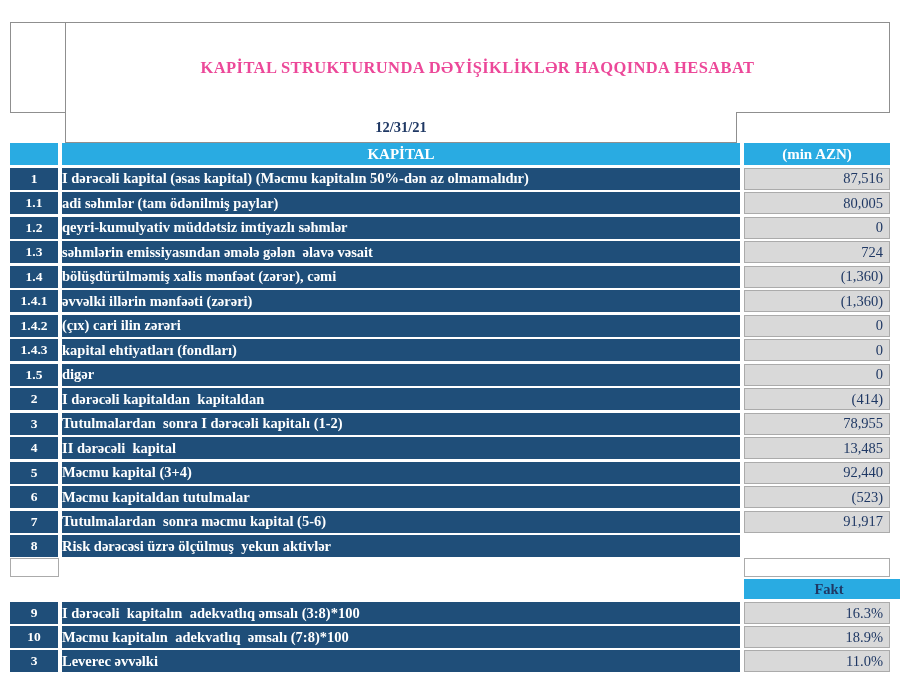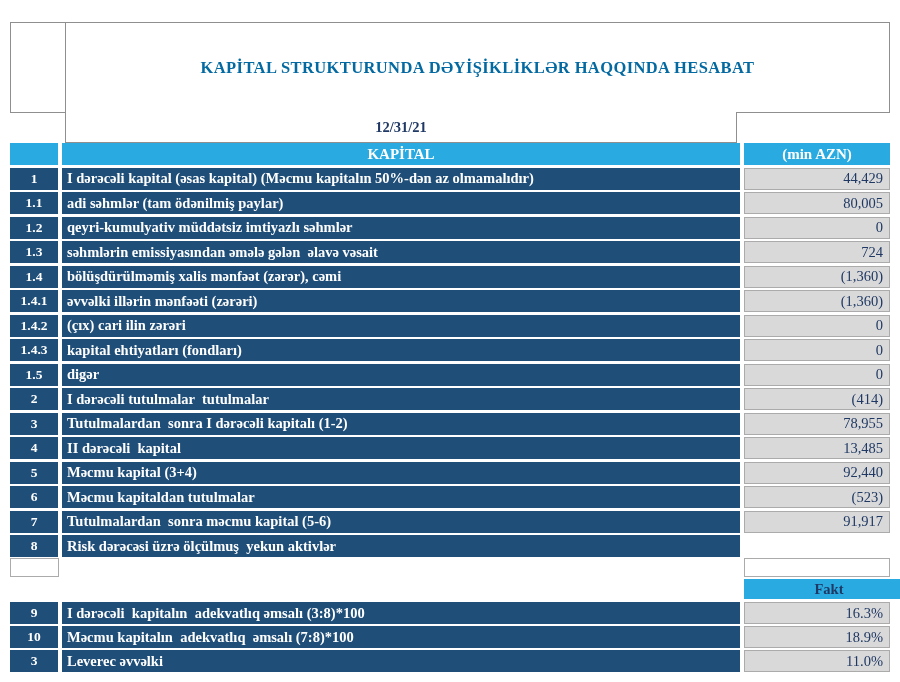--- a/index.html
+++ b/index.html
@@ -12,21 +12,21 @@
   .sheet { position: relative; width: 900px; height: 682px; background: #ffffff; overflow: hidden; }
 
   .corner-cell {
     position: absolute; left: 10px; top: 22px; width: 56px; height: 91px;
     border: 1px solid #8f8f8f; background: #ffffff;
   }
   .title-cell {
     position: absolute; left: 65px; top: 22px; width: 825px; height: 91px;
     border: 1px solid #8f8f8f; background: #ffffff;
     display: flex; align-items: center; justify-content: center;
-    color: #0369a1; font-weight: bold; font-size: 16.5px; letter-spacing: 0.4px;
+    color: #ec4899; font-weight: bold; font-size: 16.5px; letter-spacing: 0.4px;
     text-align: center;
   }
   .date-cell {
     position: absolute; left: 65px; top: 112px; width: 672px; height: 31px;
     border: 1px solid #8f8f8f; border-top: none; background: #ffffff;
     display: flex; align-items: center; justify-content: center;
     color: #1F3864; font-weight: bold; font-size: 14.5px;
   }
 
   .grid {
@@ -42,21 +42,21 @@
   .cell.hdr {
     background: #29ABE2; color: #ffffff; font-weight: bold; font-size: 15px;
     justify-content: center;
   }
   .cell.num {
     background: #1F4E79; color: #ffffff; font-weight: bold; font-size: 13.5px;
     justify-content: center;
   }
   .cell.label {
     background: #1F4E79; color: #ffffff; font-weight: bold; font-size: 14.5px;
-    padding-left: 5px; white-space: pre; overflow: hidden;
+    white-space: pre; overflow: hidden;
   }
   .cell.value {
     background: #D9D9D9; border: 1px solid #ababab;
     color: #1F3864; font-size: 14.5px;
     justify-content: flex-end; padding-right: 6px;
   }
 
   .empty-cell {
     position: absolute; top: 558px; height: 19px;
     background: #ffffff; border: 1px solid #ababab;
@@ -84,21 +84,21 @@
   <div class="date-cell">
     <span>12/31/21</span>
   </div>
 
   <div class="grid main">
     <div class="cell hdr"></div>
     <div class="cell hdr">KAPİTAL</div>
     <div class="cell hdr">(min AZN)</div>
   <div class="cell num">1</div>
       <div class="cell label">I dərəcəli kapital (əsas kapital) (Məcmu kapitalın 50%-dən az olmamalıdır)</div>
-      <div class="cell value">44,429</div>
+      <div class="cell value">87,516</div>
       <div class="cell num">1.1</div>
       <div class="cell label">adi səhmlər (tam ödənilmiş paylar)</div>
       <div class="cell value">80,005</div>
       <div class="cell num">1.2</div>
       <div class="cell label">qeyri-kumulyativ müddətsiz imtiyazlı səhmlər</div>
       <div class="cell value">0</div>
       <div class="cell num">1.3</div>
       <div class="cell label">səhmlərin emissiyasından əmələ gələn  əlavə vəsait</div>
       <div class="cell value">724</div>
       <div class="cell num">1.4</div>
@@ -110,21 +110,21 @@
       <div class="cell num">1.4.2</div>
       <div class="cell label">(çıx) cari ilin zərəri</div>
       <div class="cell value">0</div>
       <div class="cell num">1.4.3</div>
       <div class="cell label">kapital ehtiyatları (fondları)</div>
       <div class="cell value">0</div>
       <div class="cell num">1.5</div>
       <div class="cell label">digər</div>
       <div class="cell value">0</div>
       <div class="cell num">2</div>
-      <div class="cell label">I dərəcəli tutulmalar  tutulmalar</div>
+      <div class="cell label">I dərəcəli kapitaldan  kapitaldan</div>
       <div class="cell value">(414)</div>
       <div class="cell num">3</div>
       <div class="cell label">Tutulmalardan  sonra I dərəcəli kapitalı (1-2)</div>
       <div class="cell value">78,955</div>
       <div class="cell num">4</div>
       <div class="cell label">II dərəcəli  kapital</div>
       <div class="cell value">13,485</div>
       <div class="cell num">5</div>
       <div class="cell label">Məcmu kapital (3+4)</div>
       <div class="cell value">92,440</div>

